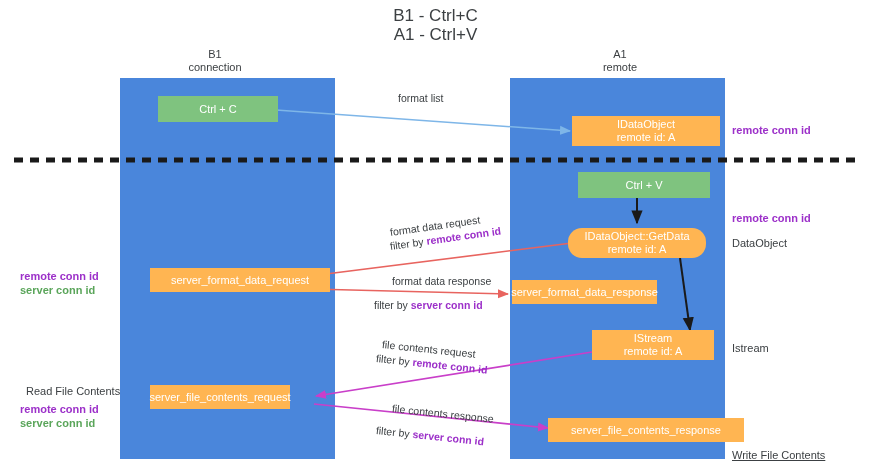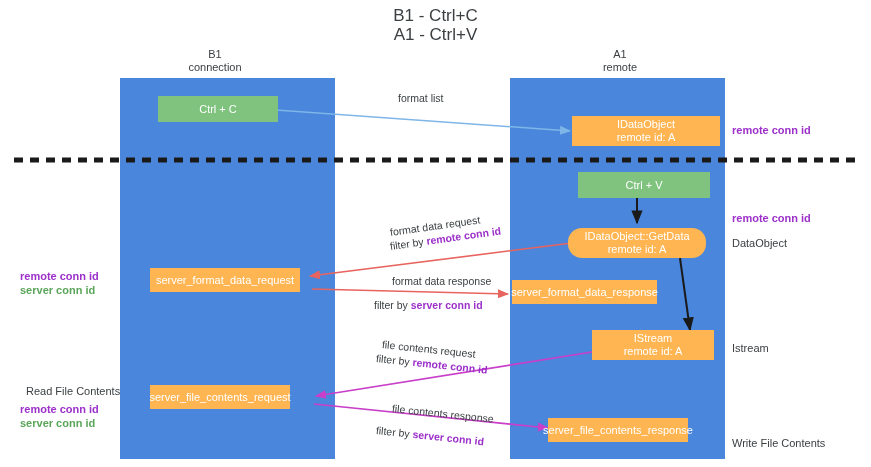--- a/index.html
+++ b/index.html
@@ -100,50 +100,50 @@
   <div class="node green" style="left:158px;top:96px;width:120px;height:26px;">Ctrl + C</div>
 
   <div class="node orange" style="left:572px;top:116px;width:148px;height:30px;">IDataObject
 remote id: A</div>
 
   <div class="node green" style="left:578px;top:172px;width:132px;height:26px;">Ctrl + V</div>
 
   <div class="node orange" style="left:568px;top:228px;width:138px;height:30px;border-radius:14px;">IDataObject::GetData
 remote id: A</div>
 
-  <div class="node orange" style="left:150px;top:268px;width:150px;height:24px;">server_format_data_request</div>
+  <div class="node orange" style="left:150px;top:268px;width:180px;height:24px;">server_format_data_request</div>
 
   <div class="node orange" style="left:512px;top:280px;width:145px;height:24px;">server_format_data_response</div>
 
   <div class="node orange" style="left:592px;top:330px;width:122px;height:30px;">IStream
 remote id: A</div>
 
   <div class="node orange" style="left:150px;top:385px;width:140px;height:24px;">server_file_contents_request</div>
 
-  <div class="node orange" style="left:548px;top:418px;width:140px;height:24px;">server_file_contents_response</div>
+  <div class="node orange" style="left:548px;top:418px;width:196px;height:24px;">server_file_contents_response</div>
 
   <div class="arrowlabel" style="left:398px;top:92px;">format list</div>
 
   <div class="arrowlabel rot-up" style="left:390px;top:226px;">format data request</div>
   <div class="arrowlabel rot-up" style="left:390px;top:240px;"><span>filter by </span><span class="purple">remote conn id</span></div>
 
   <div class="arrowlabel" style="left:392px;top:275px;">format data response</div>
   <div class="arrowlabel" style="left:374px;top:299px;"><span>filter by </span><span class="purple">server conn id</span></div>
 
   <div class="arrowlabel rot-dn" style="left:382px;top:338px;">file contents request</div>
   <div class="arrowlabel rot-dn" style="left:376px;top:352px;"><span>filter by </span><span class="purple">remote conn id</span></div>
 
   <div class="arrowlabel rot-dn" style="left:392px;top:402px;">file contents response</div>
   <div class="arrowlabel rot-dn" style="left:376px;top:424px;"><span>filter by </span><span class="purple">server conn id</span></div>
 
   <div class="sidelabel purple" style="left:732px;top:123px;">remote conn id</div>
   <div class="sidelabel purple" style="left:732px;top:211px;">remote conn id</div>
   <div class="sidelabel" style="left:732px;top:236px;">DataObject</div>
   <div class="sidelabel" style="left:732px;top:341px;">Istream</div>
-  <div class="sidelabel" style="left:732px;top:436px;">Write File Contents</div>
+  <div class="sidelabel" style="left:732px;top:448px;text-decoration:underline;">Write File Contents</div>
 
   <div class="sidelabel purple" style="left:20px;top:269px;">remote conn id</div>
   <div class="sidelabel green-t" style="left:20px;top:283px;">server conn id</div>
 
   <div class="sidelabel" style="left:26px;top:384px;">Read File Contents</div>
   <div class="sidelabel purple" style="left:20px;top:402px;">remote conn id</div>
   <div class="sidelabel green-t" style="left:20px;top:416px;">server conn id</div>
 
 </div>
 

